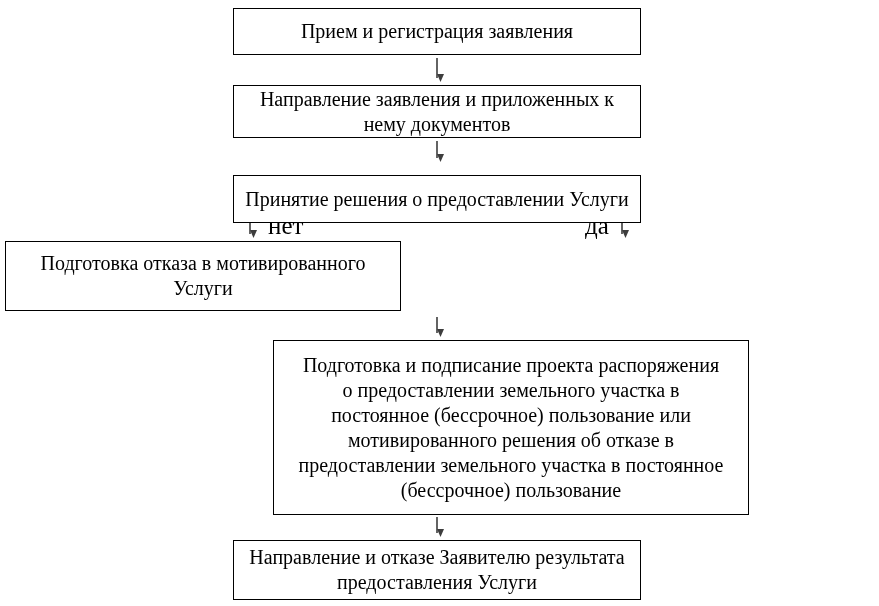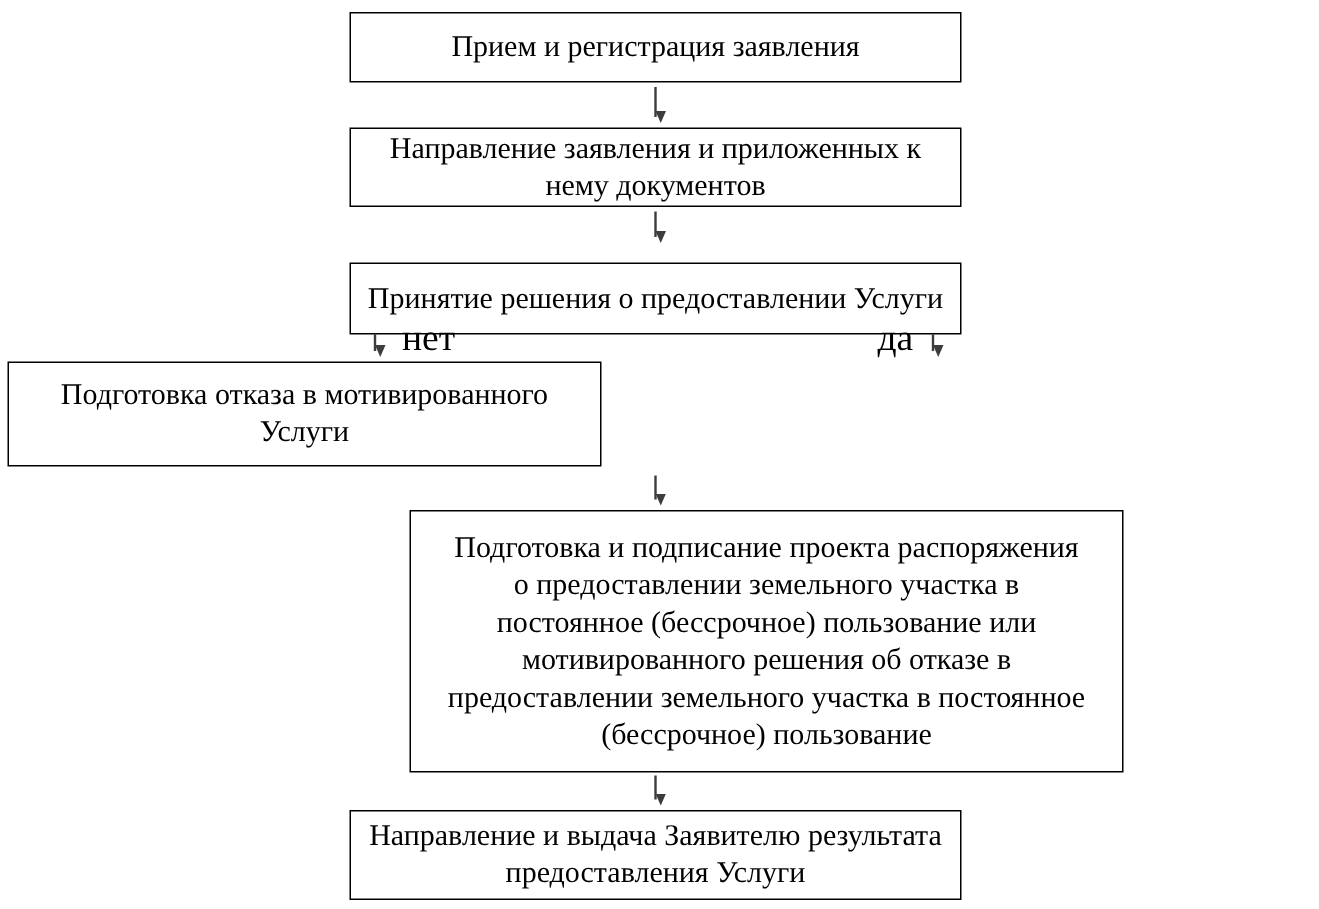--- a/index.html
+++ b/index.html
@@ -102,16 +102,16 @@
   <div class="node" id="node-refusal">
     <span>Подготовка отказа в мотивированного Услуги</span>
   </div>
 
 
   <div class="node" id="node-draft">
     <span>Подготовка и подписание проекта распоряжения о предоставлении земельного участка в постоянное (бессрочное) пользование или мотивированного решения об отказе в предоставлении земельного участка в постоянное (бессрочное) пользование</span>
   </div>
 
   <div class="node" id="node-issue">
-    <span>Направление и выдача Заявителю результата предоставления Услуги</span>
+    <span>Направление и отказе Заявителю результата предоставления Услуги</span>
   </div>
 
 </div>
 
 </body></html>

